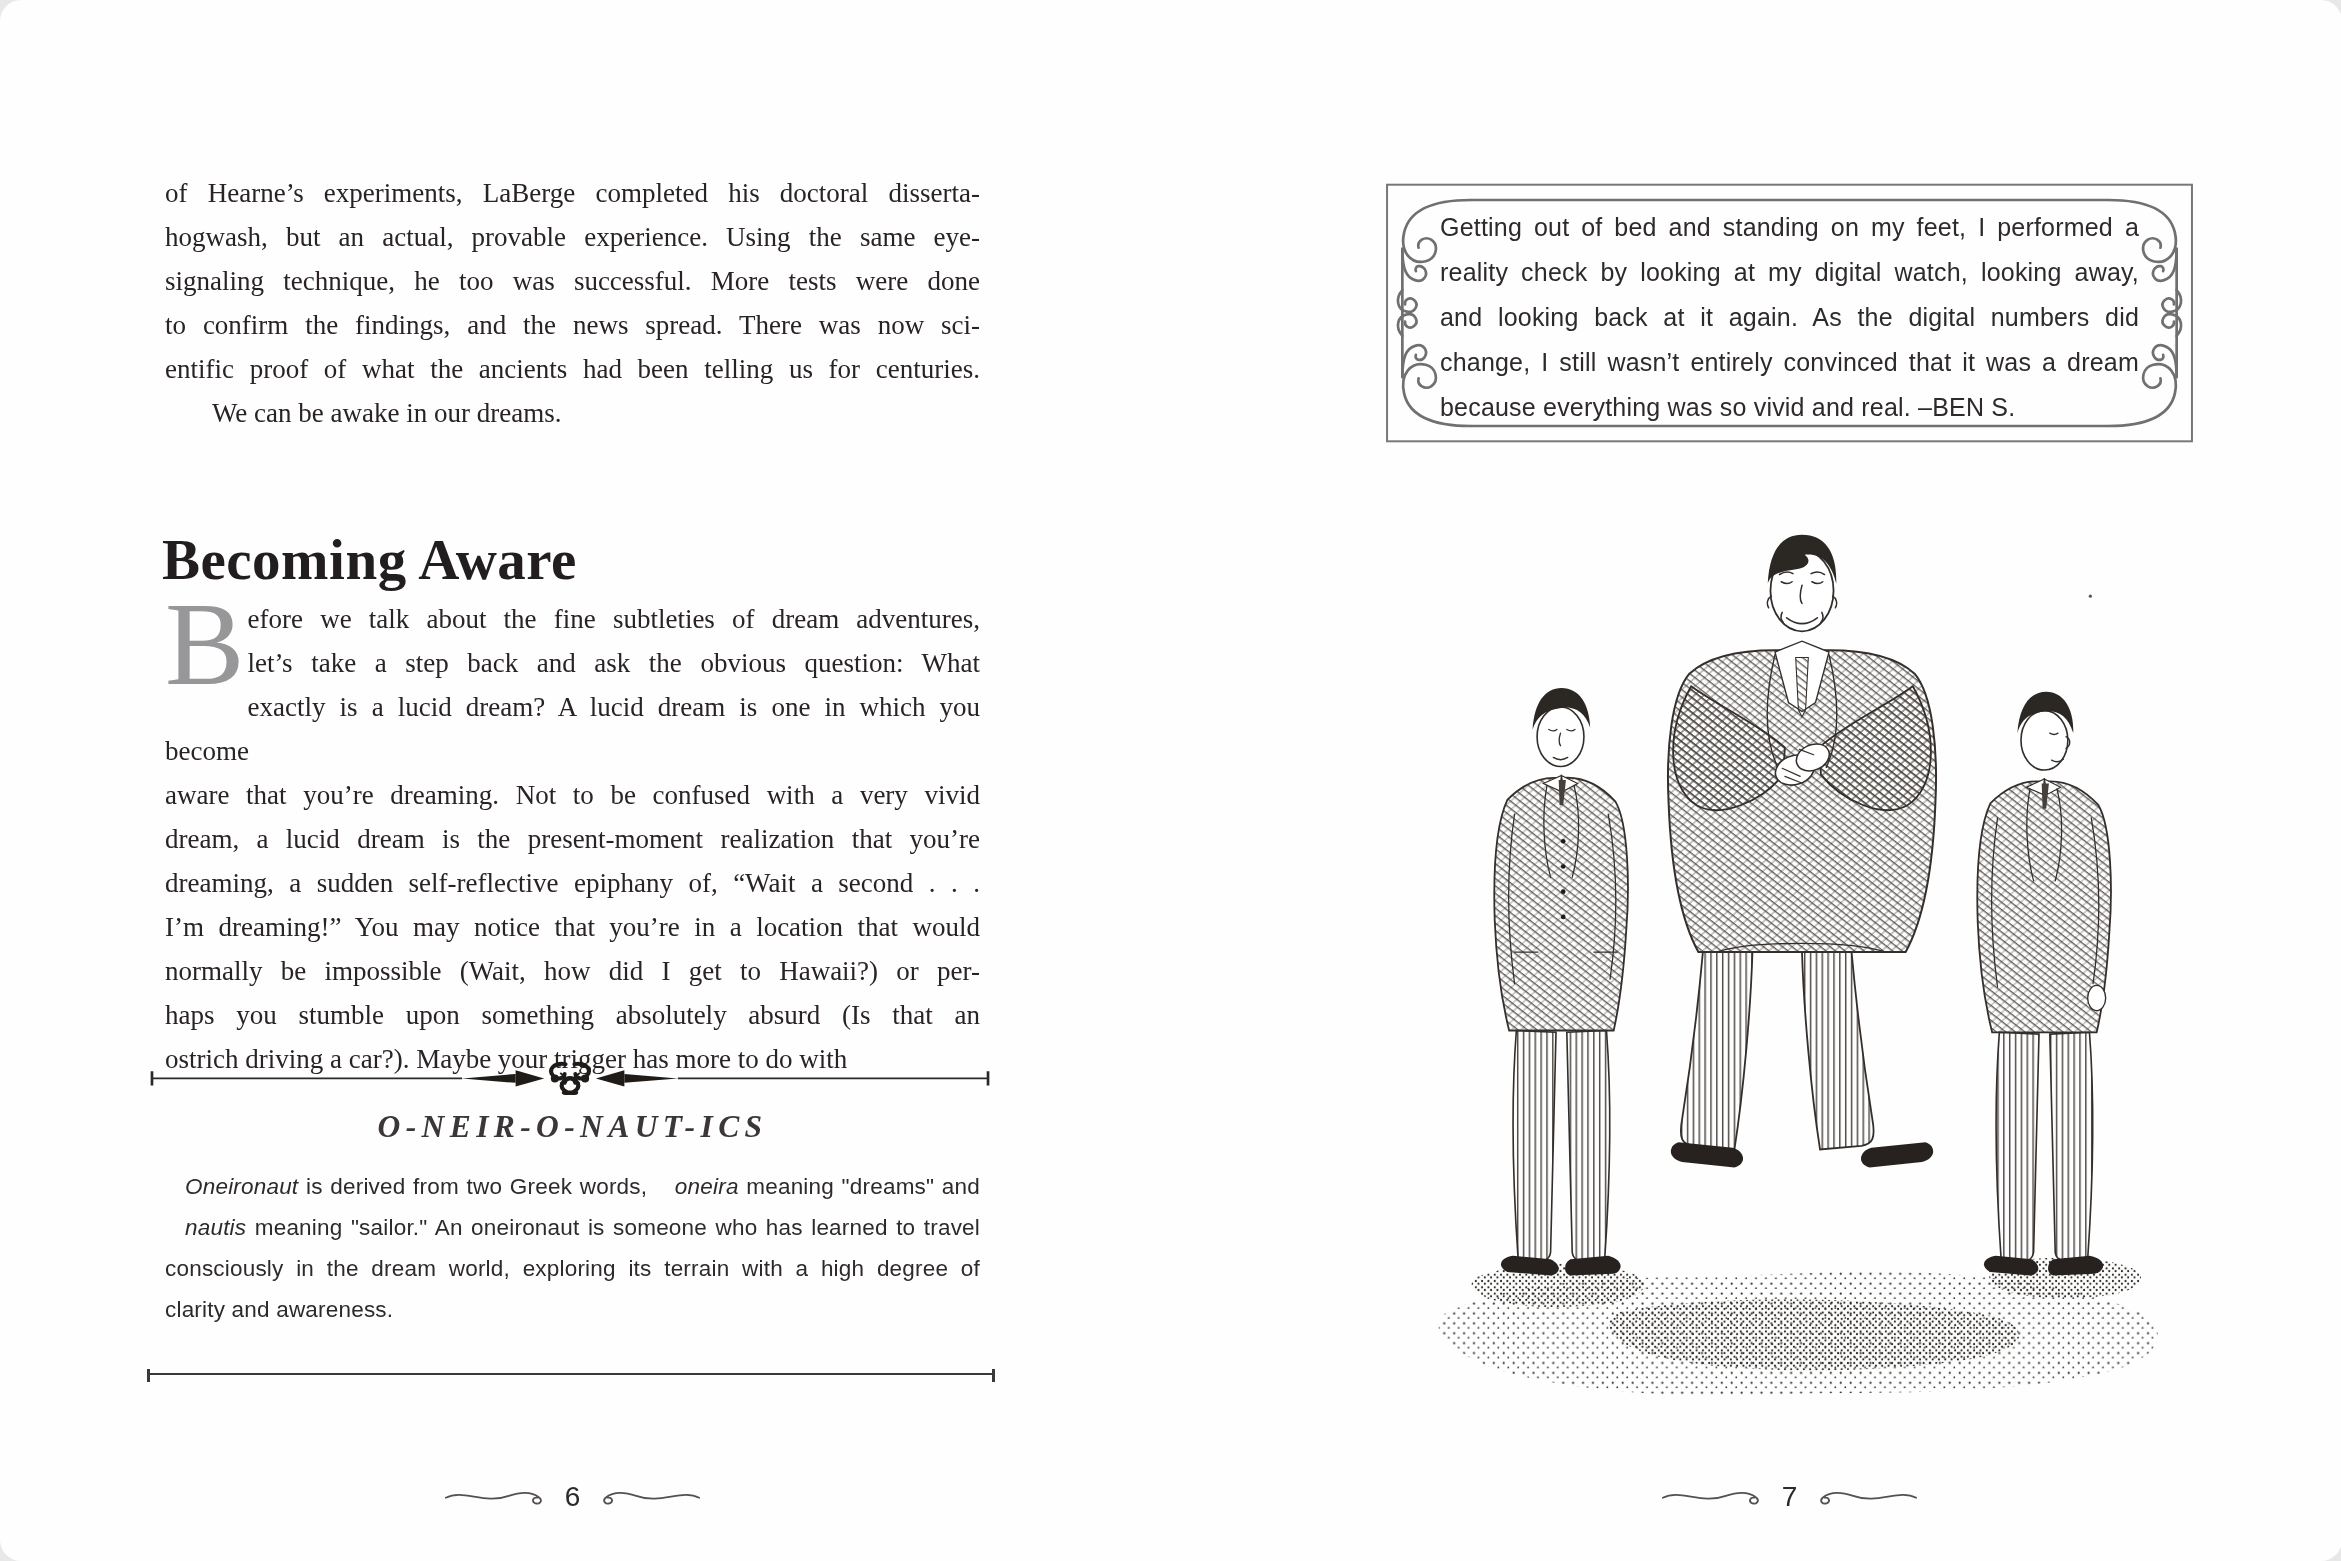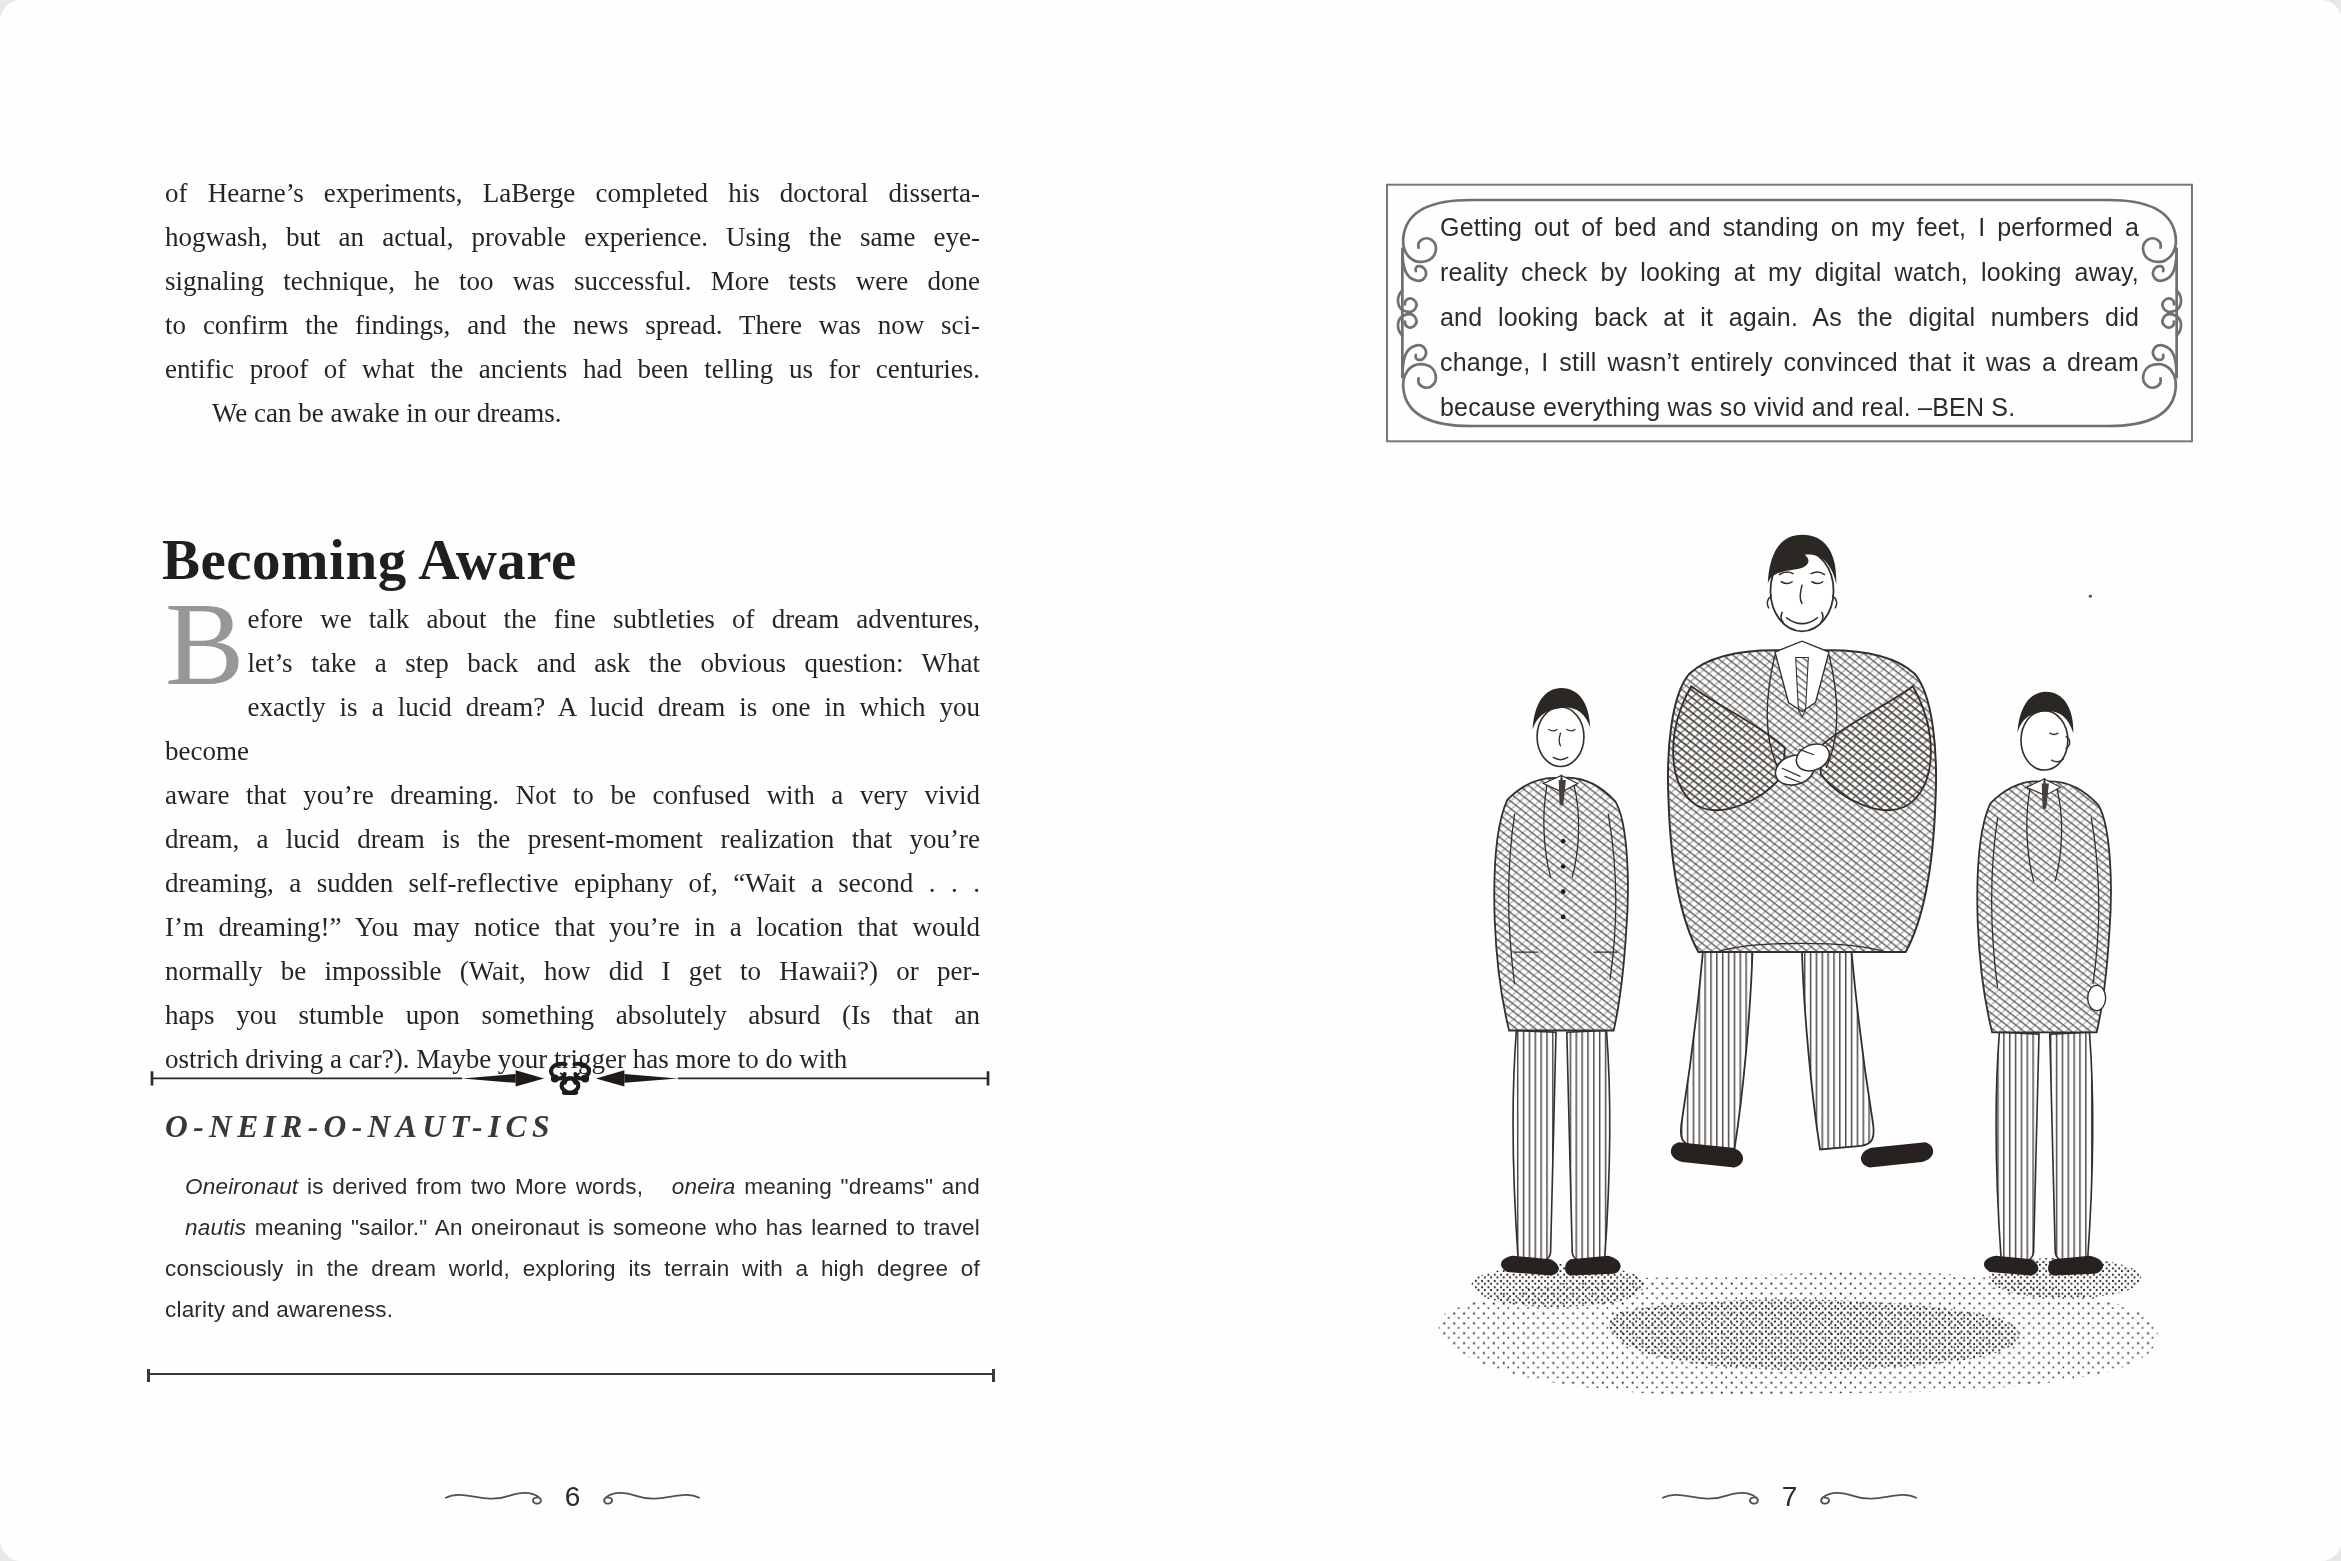--- a/index.html
+++ b/index.html
@@ -15,21 +15,21 @@
 
   
   .body-text{font-size:27px;line-height:44px;color:#292324;}
   #para1{left:165px;top:171px;width:815px;}
   #heading{left:162px;top:517px;width:815px;font-size:57px;line-height:61px;font-weight:700;
            color:#221e1f;letter-spacing:0.5px;margin-top:12px;}
   #para2{left:165px;top:597px;width:815px;}
   .dropcap{float:left;width:70px;height:87px;font-size:119px;line-height:89px;
            color:#97979a;margin:2.7px 12.6px 0 0;text-align:left;}
   #divider{left:144px;top:1057px;width:852px;height:41px;}
-  #sidebar-title{left:165px;top:1109px;width:815px;text-align:left;font-style:italic;
+  #sidebar-title{left:165px;top:1109px;width:815px;text-align:center;font-style:italic;
                  font-weight:600;font-size:31.5px;letter-spacing:5.4px;color:#3b3738;}
   #sidebar-text{left:165px;top:1166px;width:815px;font-family:"Liberation Sans",sans-serif;
                 font-size:22.5px;line-height:41px;color:#2e2a2a;letter-spacing:0.2px;}
   .endrule{height:0;border-top:2.7px solid #3c3839;}
   .endrule:before,.endrule:after{content:"";position:absolute;top:-6.3px;width:2.7px;height:13.5px;background:#3c3839;}
   .endrule:before{left:0;}
   .endrule:after{right:0;}
   #bottom-rule{left:147px;top:1373px;width:848px;}
 
   
@@ -103,21 +103,21 @@
       </g>
       <g stroke="#1e1b19" stroke-width="2" fill="none">
         <path d="M462,18 l8,6 M470,24 l-8,6 M466,24 h8"></path>
         <path d="M484,18 l-8,6 M476,24 l8,6 M472,24 h8"></path>
       </g>
     </svg>
 
     <div class="abs" id="sidebar-title">O-NEIR-O-NAUT-ICS</div>
 
     <div class="abs" id="sidebar-text">
-        <div class="jline"><span class="it">Oneironaut</span><span> is derived from two More words, </span><span class="it">oneira</span><span> meaning "dreams" and</span></div>
+        <div class="jline"><span class="it">Oneironaut</span><span> is derived from two Greek words, </span><span class="it">oneira</span><span> meaning "dreams" and</span></div>
         <div class="jline"><span class="it">nautis</span><span> meaning "sailor." An oneironaut is someone who has learned to travel</span></div>
         <div class="jline"><span>consciously in the dream world, exploring its terrain with a high degree of</span></div>
         <div class="jline last"><span>clarity and awareness.</span></div>
       </div>
 
     <div class="abs endrule" id="bottom-rule"></div>
 
     <div class="abs pagenum" id="pagenum-left">
       <svg class="flourish" viewBox="0 0 120 24">
         <path d="M2,13 C22,3 44,21 72,11 C90,5 100,8 106,13 C110,17 106,21 101,19 C97,17 99,12 104,13" stroke="#555052" stroke-width="2" fill="none" stroke-linecap="round"></path>

